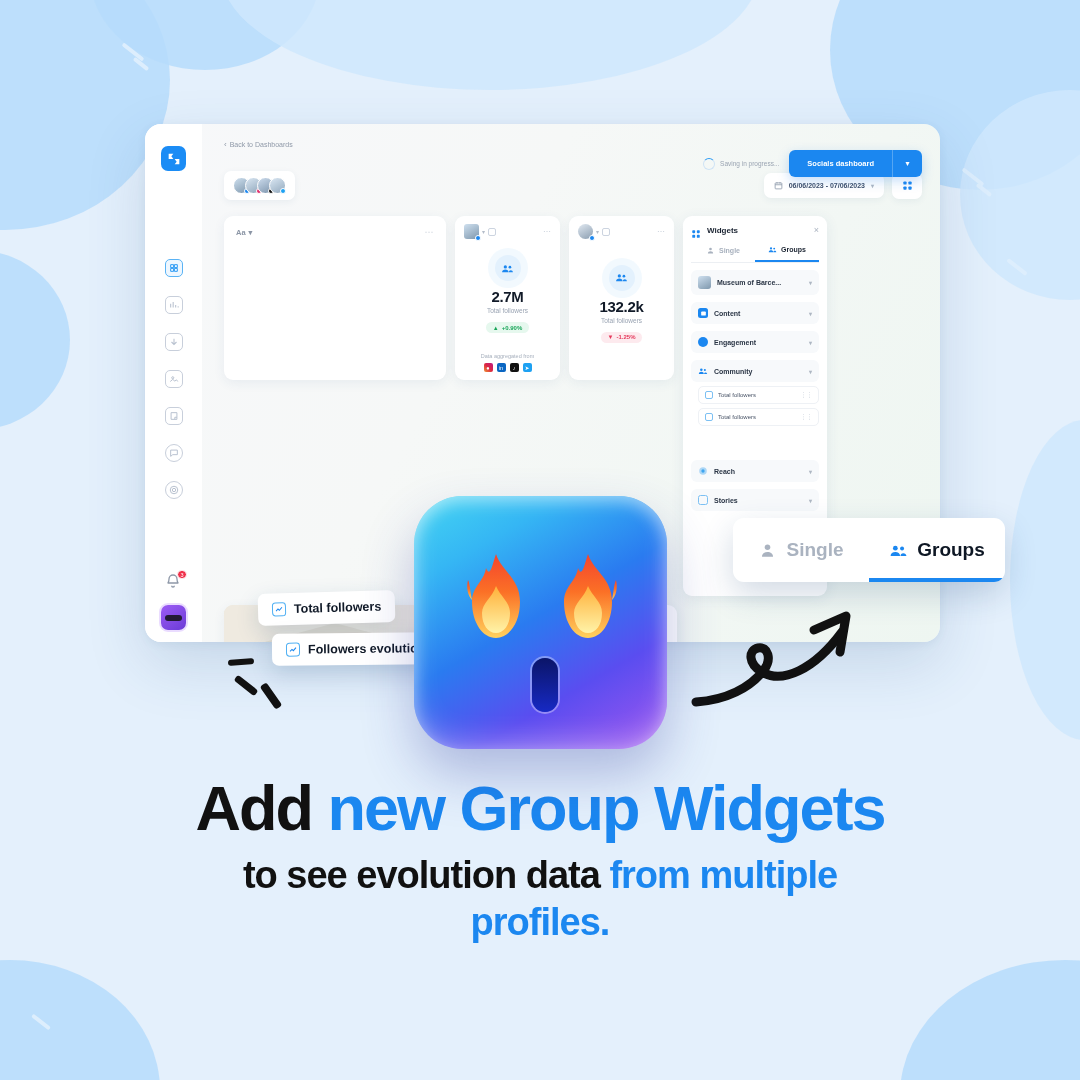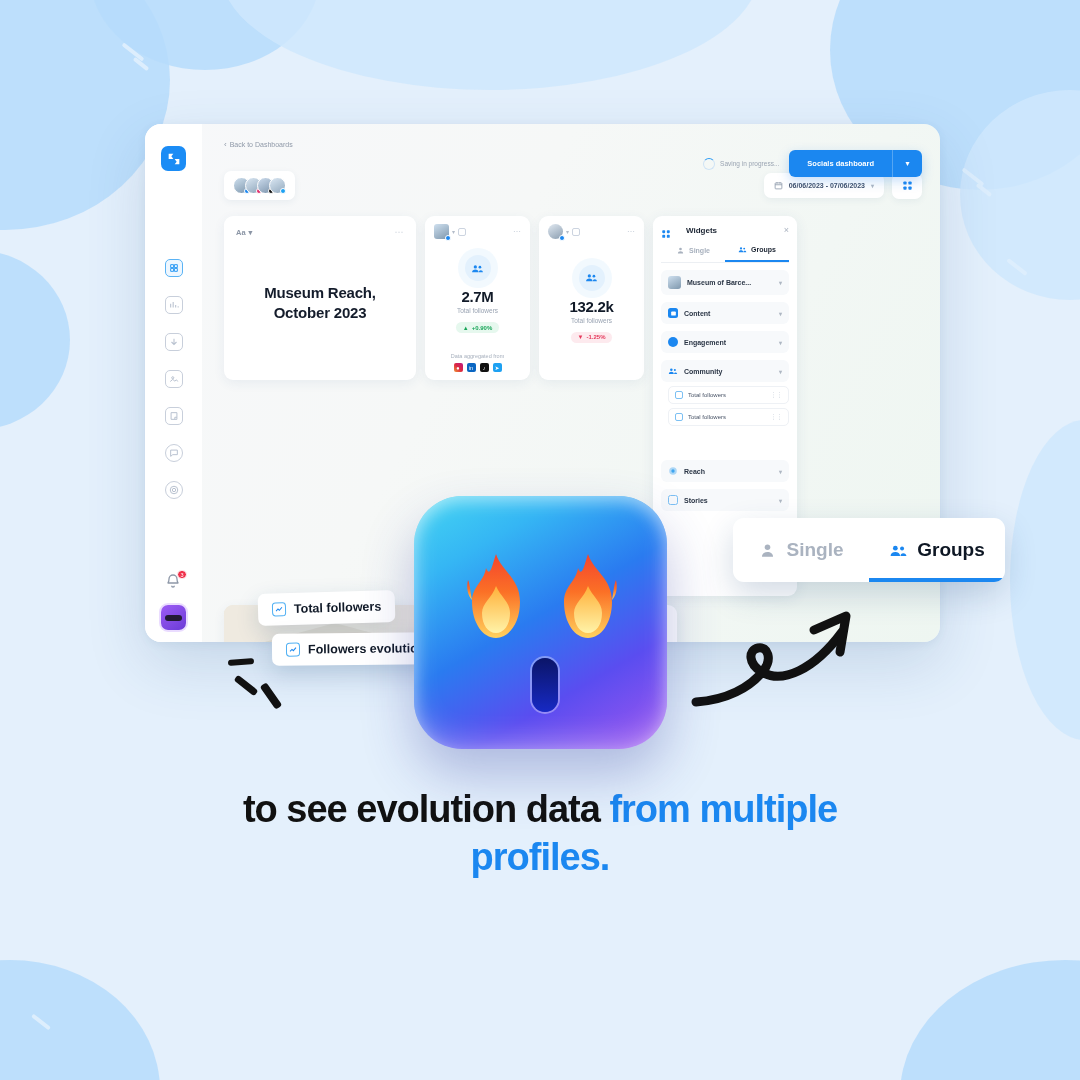--- a/index.html
+++ b/index.html
@@ -107,21 +107,21 @@
   .daterange .cal svg { width:9px;height:9px; }
   .grid-btn { background:#fff; border-radius:7px; width:30px; height:26px;
               display:flex; align-items:center; justify-content:center;
               box-shadow: 0 2px 7px rgba(40,80,130,.07); color:#1b87f0; }
   .grid-btn svg { width:11px; height:11px; }
 
   
   .grid { margin-top: 16px; display:flex; gap: 9px; align-items:flex-start; }
   .card { background:#fff; border-radius:9px; box-shadow: 0 3px 12px rgba(40,80,130,.075); }
 
-  .card-text { width: 192px; height: 164px; padding: 11px 12px; display:flex; flex-direction:column; }
+  .card-text { width: 222px; height: 164px; padding: 11px 12px; display:flex; flex-direction:column; }
   .ct-head { display:flex; align-items:center; justify-content:space-between; }
   .aa { font-size:7.5px; color:#8b95a5; font-weight:700; display:flex; gap:3px; align-items:center; }
   .dots { color:#c2cad6; font-size:9px; letter-spacing:.5px; }
   .ct-body { flex:1; display:flex; align-items:center; justify-content:center; text-align:center; }
   .ct-body h2 { font-size:15px; font-weight:700; color:#141c2b; line-height:1.32; letter-spacing:-.2px; }
 
   .card-stat { width: 105px; height: 164px; padding: 8px 9px; display:flex; flex-direction:column; }
   .cs-head { display:flex; align-items:center; gap:3px; }
   .cs-avatar { width:15px; height:15px; border-radius:3px; background-size:cover; position:relative; }
   .cs-avatar.rnd { border-radius:50%; }
@@ -143,21 +143,21 @@
   .cs-foot { text-align:center; }
   .cs-foot .lbl { font-size:5.5px; color:#a7b0bd; }
   .socials { display:flex; gap:4px; justify-content:center; margin-top:4px; }
   .soc { width:9px; height:9px; border-radius:2px; display:flex; align-items:center; justify-content:center; font-size:5.5px; color:#fff; }
 
   
   .widgets-panel {
     width: 144px; background:#fff; border-radius:9px; padding: 9px 8px;
     box-shadow: 0 3px 14px rgba(40,80,130,.09); height: 380px; overflow:hidden;
   }
-  .wp-head { display:flex; align-items:center; gap:15px; }
+  .wp-head { display:flex; align-items:center; gap:6px; }
   .wp-head .gicon { color:#1b87f0; width:10px; height:10px; }
   .wp-head .gicon svg { width:10px; height:10px; }
   .wp-title { font-size:8px; font-weight:700; color:#1b2432; }
   .wp-x { margin-left:auto; color:#aab3c0; font-size:9px; }
   .wp-tabs { display:flex; margin-top:10px; border-bottom:1px solid #eceff3; }
   .wp-tab { flex:1; display:flex; align-items:center; justify-content:center; gap:4px;
             padding-bottom:6px; font-size:7px; color:#a8b1be; font-weight:600; }
   .wp-tab.active { color:#1b2432; border-bottom:2px solid #1b87f0; }
   .wp-tab svg { width:9px; height:9px; }
   .wp-tab.active svg { color:#1b87f0; }
@@ -377,26 +377,20 @@
     </div>
 
     <div class="grid">
       <div class="card card-text">
         <div class="ct-head">
           <span class="aa">
             <span>Aa</span>
             <span>▾</span>
           </span>
           <span class="dots">⋯</span>
-        </div>
-        <div class="ct-body">
-          <h2>
-            <span>Museum Reach,</span><br>
-            <span>October 2023</span>
-          </h2>
         </div>
       </div>
 
       <div class="card card-stat">
         <div class="cs-head">
           <span class="cs-avatar" style="background:linear-gradient(150deg,#cfe0ef,#7e97ad)">
               <span class="mini" style="background:#1b87f0"></span>
             </span>
           <span class="cs-caret">▾</span>
           <span class="cs-ico"></span>
@@ -656,14 +650,15 @@
   </svg>
   <svg class="flame r" viewBox="0 0 68 88">
     <path d="M34 2 C40 20 58 26 58 50 C58 71 47 86 34 86 C21 86 10 71 10 50 C10 34 22 30 24 16 C28 26 30 14 34 2Z" fill="url(#fl1)"></path>
     <path d="M34 34 C38 44 48 50 48 61 C48 73 42 81 34 81 C26 81 20 73 20 61 C20 51 30 46 34 34Z" fill="url(#fl2)"></path>
     <path d="M62 28 C64 36 62 44 58 48 C60 38 60 32 62 28Z" fill="url(#fl1)"></path>
   </svg>
   <div class="mouth"></div>
 </div>
 
 <div class="headline">
+  <div class="hl1"><span>Add </span><span class="blue">new Group Widgets</span></div>
   <div class="hl2"><span>to see evolution data </span><span class="blue">from multiple</span><br><span class="blue">profiles.</span></div>
 </div>
 
 </body></html>

